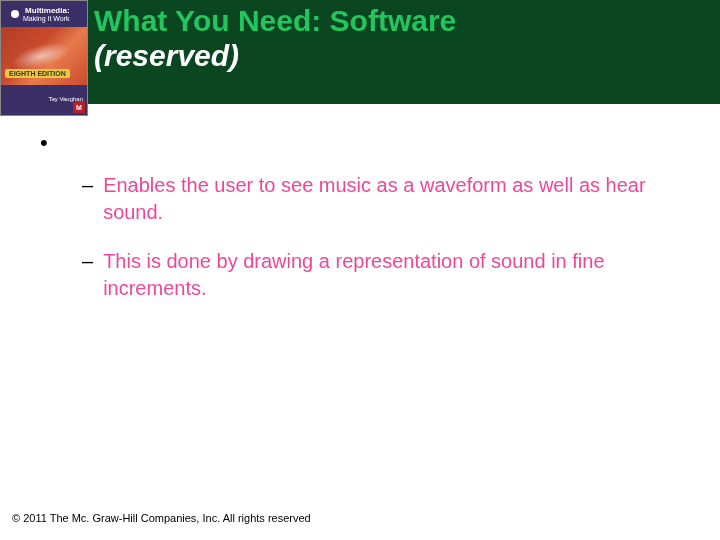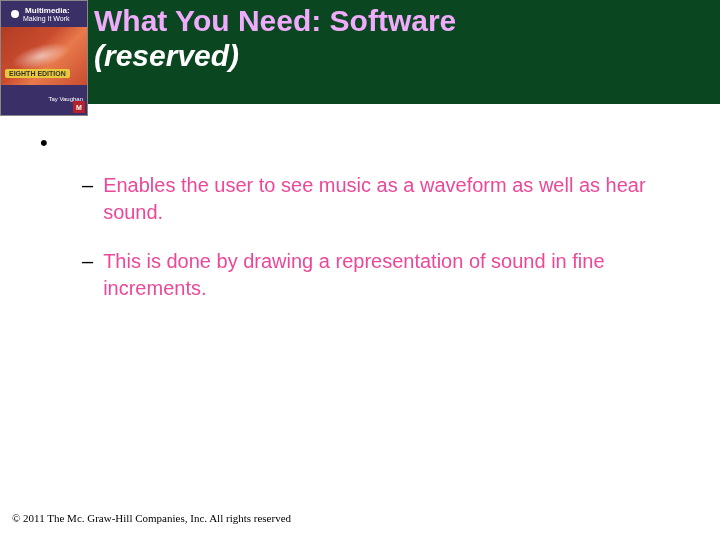--- a/index.html
+++ b/index.html
@@ -112,21 +112,21 @@
     font-weight: bold;
     display: flex;
     align-items: center;
     justify-content: center;
   }
   .title-block {
     margin-left: 94px;
     padding-top: 4px;
   }
   .title-main {
-    color: #f0abfc;
+    color: #22c55e;
     font-weight: bold;
     font-size: 30px;
     line-height: 1.15;
   }
   .title-cont {
     color: #ffffff;
     font-weight: bold;
     font-style: italic;
     font-size: 30px;
     line-height: 1.15;
@@ -168,21 +168,21 @@
     font-size: 20px;
     color: #ec4899;
     line-height: 1.35;
   }
   .footer {
     position: absolute;
     bottom: 16px;
     left: 12px;
     font-size: 11px;
     color: #000;
-    font-family: Liberation Serif, serif;
+    font-family: Liberation Sans, sans-serif;
   }
 </style>
 </head>
 <body>
 
 <div class="header-band">
   <div class="book-cover">
     <div class="book-top">
       <div class="book-dot"></div>
       <div>

